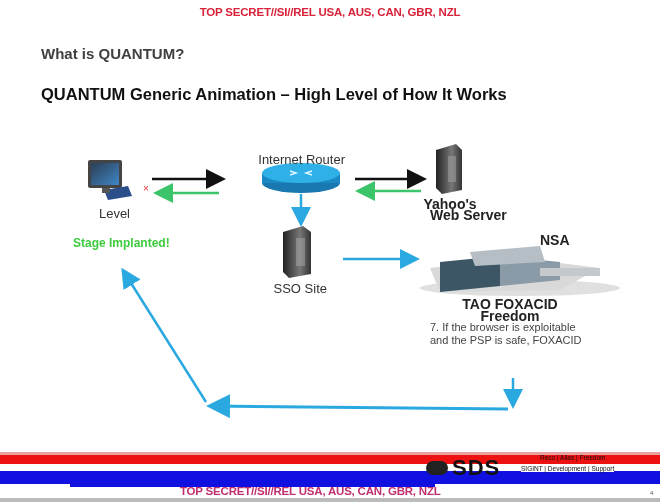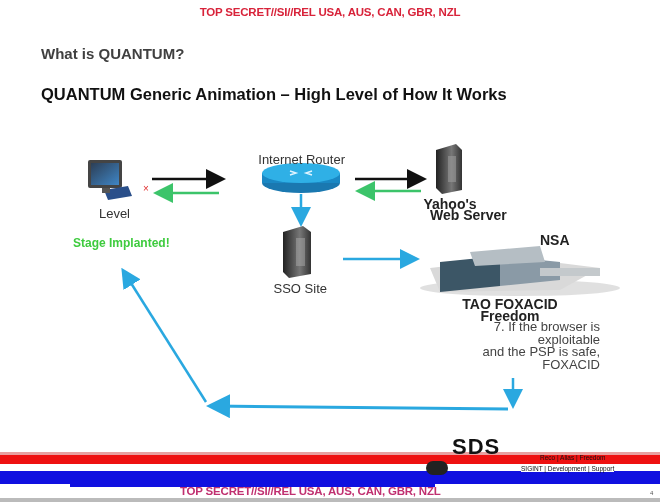--- a/index.html
+++ b/index.html
@@ -5,21 +5,21 @@
   html,body{margin:0;padding:0;}
   body{width:660px;height:502px;background:#ffffff;position:relative;overflow:hidden;font-family:"Liberation Sans",sans-serif;}
   .abs{position:absolute;}
   .classif{font-weight:bold;color:#d8233a;font-size:11.5px;letter-spacing:-0.2px;white-space:nowrap;}
   .h1{font-weight:bold;color:#404040;font-size:15px;}
   .h2{font-weight:bold;color:#111;font-size:16.5px;}
   .lbl{font-size:13px;color:#333;text-align:right;white-space:nowrap;}
   .lblb{font-size:14px;color:#222;font-weight:bold;text-align:center;white-space:nowrap;}
   .green{color:#3ecb3e;font-weight:bold;font-size:12px;}
   .nsa{font-weight:bold;font-size:14px;color:#222;}
-  .note{font-size:13px;color:#444;text-align:right;line-height:12.5px;}
+  .note{font-size:11px;color:#444;text-align:left;line-height:12.5px;}
   .bar{position:absolute;}
   .sds{font-weight:bold;font-size:22px;color:#111;letter-spacing:1px;}
   .tiny{font-size:6.5px;color:#111;white-space:nowrap;}
 </style>
 </head>
 <body>
 
 <div class="abs classif" style="left:0;width:660px;top:6px;text-align:center;">TOP SECRET//SI//REL USA, AUS, CAN, GBR, NZL</div>
 
 <div class="abs h1" style="left:41px;top:45px;">What is QUANTUM?</div>
@@ -114,18 +114,18 @@
 </div>
 
 <div class="bar" style="left:0;top:452px;width:660px;height:3px;background:#e8a0a0;"></div>
 <div class="bar" style="left:0;top:455px;width:660px;height:9px;background:#ee1111;"></div>
 <div class="bar" style="left:0;top:464px;width:660px;height:7px;background:#ffffff;"></div>
 <div class="bar" style="left:0;top:471px;width:660px;height:13px;background:#1010e0;"></div>
 <div class="bar" style="left:70px;top:484px;width:365px;height:3px;background:#1010e0;"></div>
 <div class="bar" style="left:0;top:498px;width:660px;height:4px;background:#bbbbbb;"></div>
 
 <div class="abs" style="left:426px;top:461px;width:22px;height:14px;border-radius:7px;background:#222;"></div>
-<div class="abs sds" style="left:452px;top:434px;">SDS</div>
+<div class="abs sds" style="left:452px;top:455px;">SDS</div>
 <div class="abs tiny" style="left:540px;top:454px;">Reco | Alias | Freedom</div>
 <div class="abs tiny" style="left:521px;top:465px;background:#fff;">SIGINT | Development | Support</div>
 
 <div class="abs classif" style="left:180px;top:485px;color:#c03070;">TOP SECRET//SI//REL USA, AUS, CAN, GBR, NZL</div>
 <div class="abs" style="left:650px;top:490px;font-size:6px;color:#555;">4</div>
 
 </body></html>

